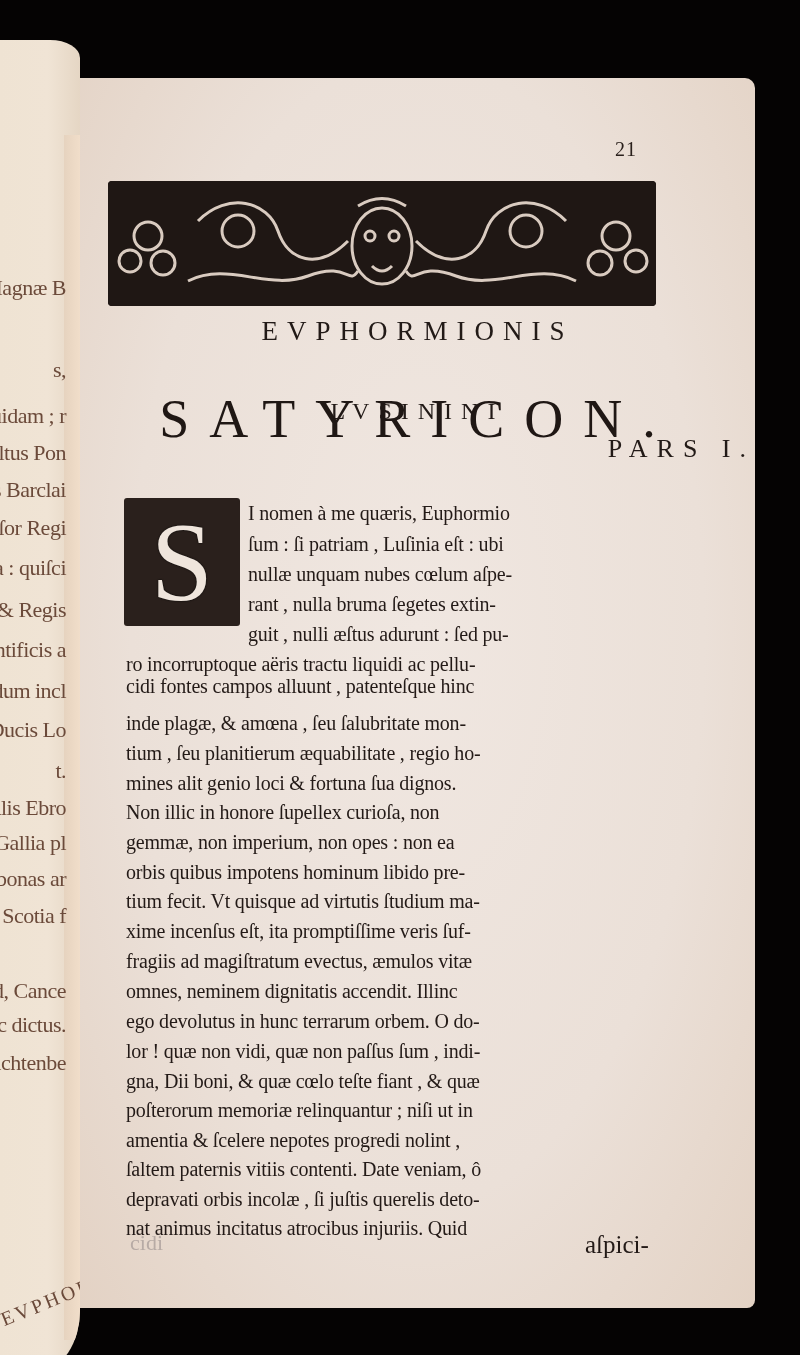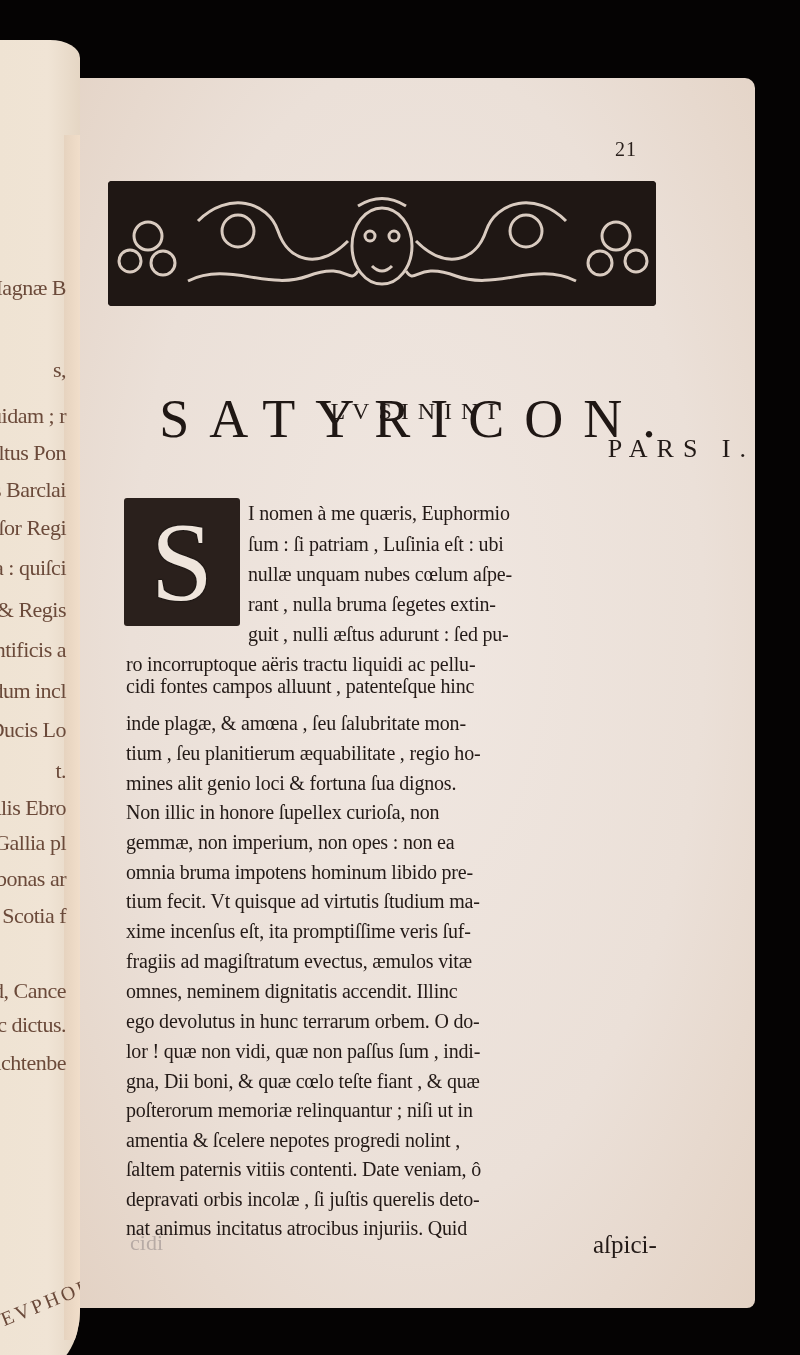--- a/index.html
+++ b/index.html
@@ -32,21 +32,21 @@
   .title4 { position:absolute; left:0; width:675px; top:356px; text-align:right;
     font-family:"Liberation Serif", serif; font-size:26px; letter-spacing:9px; color:#221a17; }
   .dropcap { position:absolute; left:44px; top:420px; width:116px; height:128px;
     background:#2a201c; border-radius:3px; }
   .dropcap-letter { position:absolute; left:0; top:0; width:116px; height:128px; text-align:center;
     line-height:128px; font-size:112px; color:#efe5dc; font-family:"Liberation Serif", serif;
     text-shadow:0 0 2px #000; }
   .body-line { position:absolute; white-space:nowrap; color:#231a17;
     font-family:"Liberation Serif", serif; font-size:20px; letter-spacing:-0.2px; }
   .catchword { position:absolute; left:505px; top:1153px; font-family:"Liberation Serif", serif;
-    font-size:25px; color:#231a17;margin-left:8px; }
+    font-size:25px; color:#231a17; }
   .bleed { position:absolute; left:50px; top:1152px; font-family:"Liberation Serif", serif;
     font-size:22px; color:#b7aba5; }
 </style>
 </head>
 <body>
 
 <div class="left-page">
   <div class="left-fold"></div>
   <div id="left-lines">
       <div class="left-line" style="top: 235px;">Magnæ B</div>
@@ -93,20 +93,21 @@
           <circle cx="418" cy="50" r="16"></circle>
         <ellipse cx="274" cy="65" rx="30" ry="38"></ellipse>
         <circle cx="262" cy="55" r="5"></circle>
           <circle cx="286" cy="55" r="5"></circle>
         <path d="M264 85 Q274 95 284 85"></path>
         <path d="M250 25 Q274 10 298 25"></path>
       </g>
     </svg>
   </div>
 
+  <div class="title1">EVPHORMIONIS</div>
   <div class="title2">LVSININI</div>
   <div class="title3">SATYRICON.</div>
   <div class="title4">PARS I.</div>
 
   <div class="dropcap">
     <div class="dropcap-letter">S</div>
   </div>
 
   <div id="body-lines">
       <div class="body-line" style="left: 168px; top: 424px;">I nomen à me quæris, Euphormio</div>
@@ -114,21 +115,21 @@
       <div class="body-line" style="left: 168px; top: 485px;">nullæ unquam nubes cœlum aſpe-</div>
       <div class="body-line" style="left: 168px; top: 515px;">rant , nulla bruma ſegetes extin-</div>
       <div class="body-line" style="left: 168px; top: 545px;">guit , nulli æſtus adurunt : ſed pu-</div>
       <div class="body-line" style="left: 46px; top: 575px;">ro incorruptoque aëris tractu liquidi ac pellu-</div>
       <div class="body-line" style="left: 46px; top: 597px; text-align: right;">cidi fontes campos alluunt , patenteſque hinc</div>
       <div class="body-line" style="left: 46px; top: 634px;">inde plagæ, &amp; amœna , ſeu ſalubritate mon-</div>
       <div class="body-line" style="left: 46px; top: 664px;">tium , ſeu planitierum æquabilitate , regio ho-</div>
       <div class="body-line" style="left: 46px; top: 694px;">mines alit genio loci &amp; fortuna ſua dignos.</div>
       <div class="body-line" style="left: 46px; top: 723px;">Non illic in honore ſupellex curioſa, non</div>
       <div class="body-line" style="left: 46px; top: 753px;">gemmæ, non imperium, non opes : non ea</div>
-      <div class="body-line" style="left: 46px; top: 783px;">omnia bruma impotens hominum libido pre-</div>
+      <div class="body-line" style="left: 46px; top: 783px;">orbis quibus impotens hominum libido pre-</div>
       <div class="body-line" style="left: 46px; top: 812px;">tium fecit. Vt quisque ad virtutis ſtudium ma-</div>
       <div class="body-line" style="left: 46px; top: 842px;">xime incenſus eſt, ita promptiſſime veris ſuf-</div>
       <div class="body-line" style="left: 46px; top: 872px;">fragiis ad magiſtratum evectus, æmulos vitæ</div>
       <div class="body-line" style="left: 46px; top: 902px;">omnes, neminem dignitatis accendit. Illinc</div>
       <div class="body-line" style="left: 46px; top: 932px;">ego devolutus in hunc terrarum orbem. O do-</div>
       <div class="body-line" style="left: 46px; top: 962px; font-family: Liberation Serif, serif;">lor ! quæ non vidi, quæ non paſſus ſum , indi-</div>
       <div class="body-line" style="left: 46px; top: 992px;">gna, Dii boni, &amp; quæ cœlo teſte fiant , &amp; quæ</div>
       <div class="body-line" style="left: 46px; top: 1021px;">poſterorum memoriæ relinquantur ; niſi ut in</div>
       <div class="body-line" style="left: 46px; top: 1051px;">amentia &amp; ſcelere nepotes progredi nolint ,</div>
       <div class="body-line" style="left: 46px; top: 1080px;">ſaltem paternis vitiis contenti. Date veniam, ô</div>

